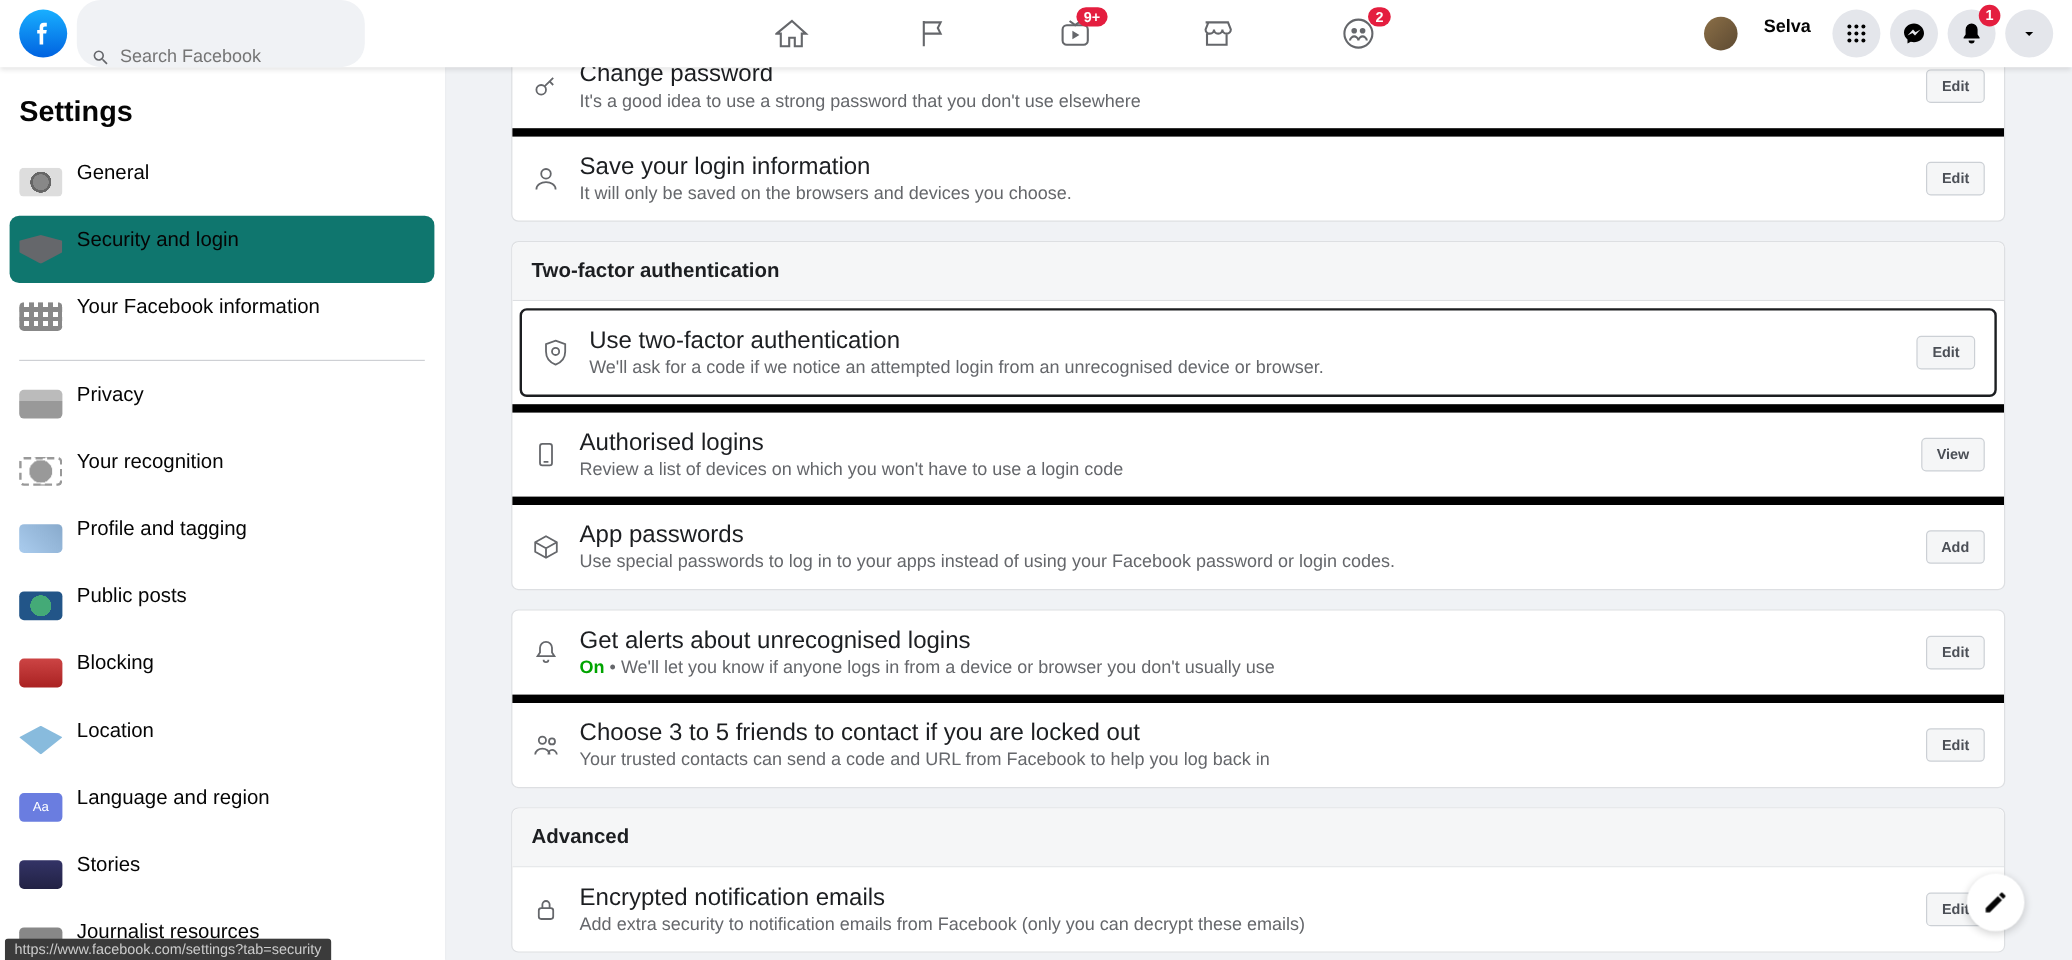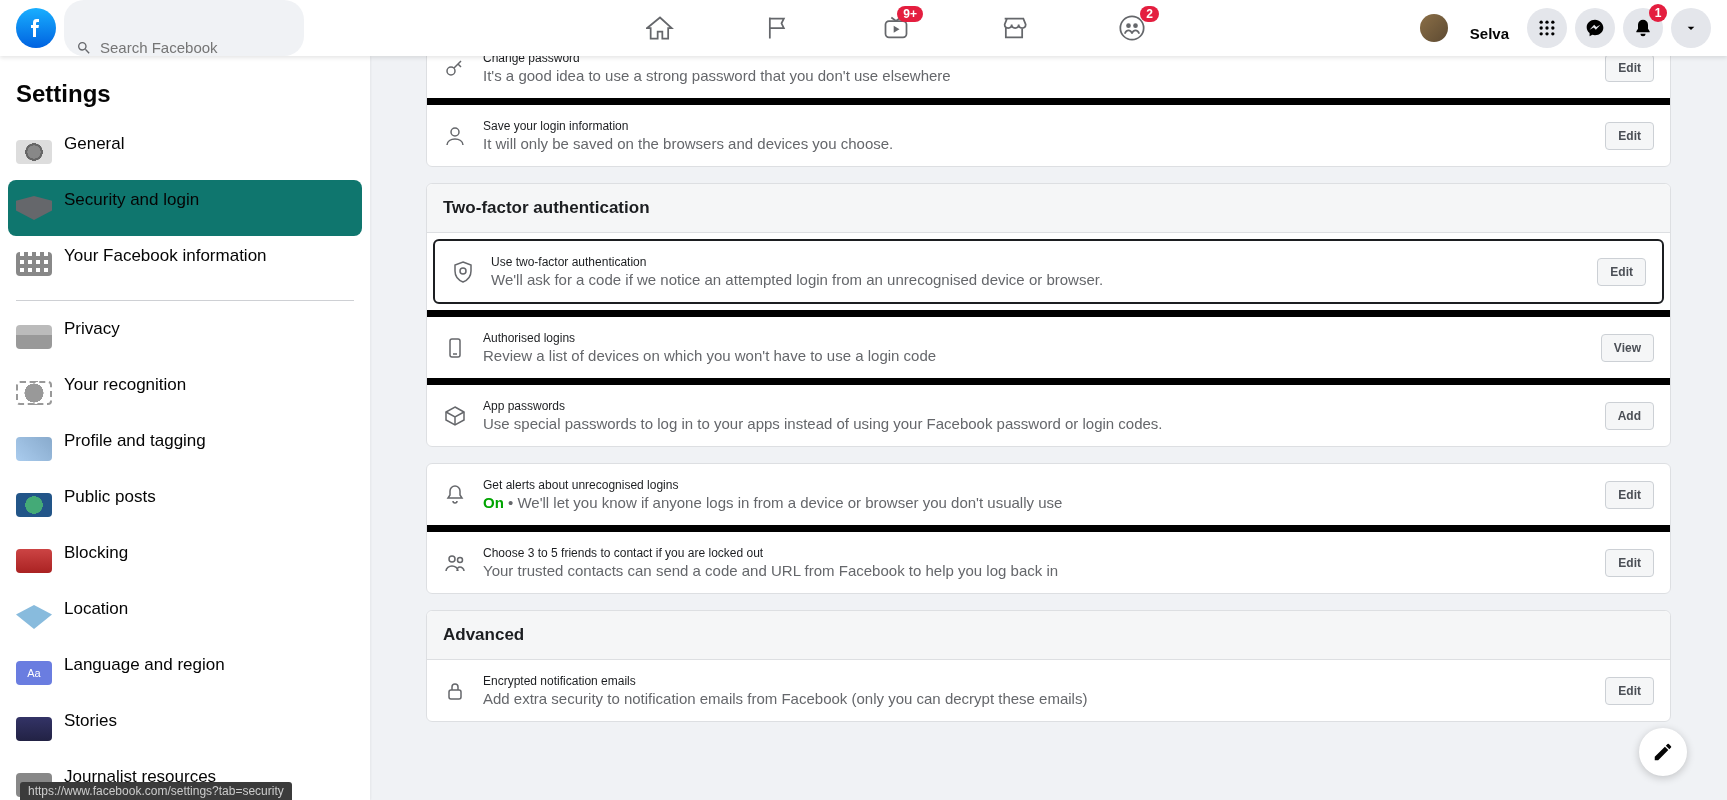--- a/index.html
+++ b/index.html
@@ -9,21 +9,21 @@
 .header { position: fixed; top: 0; left: 0; right: 0; height: 56px; background: #fff; box-shadow: 0 2px 4px rgba(0,0,0,0.1); display: flex; align-items: center; padding: 0 16px; z-index: 100; }
 .header-left { display: flex; align-items: center; gap: 8px; width: 360px; }
 .fb-logo { width: 40px; height: 40px; background: linear-gradient(#19afff, #0062e0); border-radius: 50%; display: flex; align-items: center; justify-content: center; color: #fff; font-size: 30px; font-weight: bold; }
 .search-box { flex: 1; height: 56px; background: #f0f2f5; border-radius: 20px; display: flex; align-items: flex-end; padding: 0 12px; max-width: 240px; }
 .search-box input { border: none; background: transparent; outline: none; font-size: 15px; flex: 1; margin-left: 8px; }
 .header-center { flex: 1; display: flex; justify-content: center; gap: 8px; }
 .nav-tab { width: 110px; height: 48px; display: flex; align-items: center; justify-content: center; border-radius: 8px; cursor: pointer; position: relative; }
 .nav-tab svg { fill: #65676b; }
 .nav-badge { position: absolute; top: 2px; right: 28px; background: #e41e3f; color: #fff; font-size: 12px; font-weight: 600; border-radius: 10px; padding: 1px 6px; min-width: 18px; text-align: center; }
 .header-right { display: flex; align-items: center; gap: 8px; }
-.profile-chip { display: flex; align-items: flex-end; gap: 22px; padding: 4px 10px 4px 4px; border-radius: 18px; cursor: pointer; }
+.profile-chip { display: flex; align-items: flex-start; gap: 22px; padding: 4px 10px 4px 4px; border-radius: 18px; cursor: pointer; }
 .avatar { width: 28px; height: 28px; border-radius: 50%; background: linear-gradient(135deg, #8b6f47, #5d4a32); }
 .profile-name { font-size: 15px; font-weight: 600; color: #050505; }
 .circle-btn { width: 40px; height: 40px; border-radius: 50%; background: #e4e6eb; display: flex; align-items: center; justify-content: center; cursor: pointer; position: relative; }
 .circle-badge { position: absolute; top: -4px; right: -4px; background: #e41e3f; color: #fff; font-size: 12px; font-weight: 600; border-radius: 10px; min-width: 18px; height: 18px; display: flex; align-items: center; justify-content: center; }
 
 
 .page { display: flex; margin-top: 56px; height: calc(100vh - 56px); }
 .sidebar { width: 370px; background: #fff; padding: 16px 8px; overflow-y: auto; box-shadow: 1px 0 2px rgba(0,0,0,0.05); }
 .sidebar-title { font-size: 24px; font-weight: 700; color: #050505; padding: 8px 8px 16px; }
 .sidebar-item { display: flex; align-items: flex-start; gap: 12px; padding: 10px 8px; border-radius: 8px; cursor: pointer; }
@@ -35,29 +35,29 @@
 
 
 .main { flex: 1; overflow-y: auto; padding: 0 56px; position: relative; }
 .section { background: #fff; border: 1px solid #dddfe2; border-radius: 6px; margin: 16px 0; }
 .section-header { padding: 14px 16px; font-size: 17px; font-weight: 700; color: #1c1e21; background: #f5f6f7; border-bottom: 1px solid #dddfe2; border-radius: 6px 6px 0 0; }
 .row { display: flex; align-items: center; gap: 16px; padding: 14px 16px; border-top: 7px solid #000000; }
 .row:first-of-type { border-top: none; }
 .row.highlighted { border: 2px solid #1c1e21; border-radius: 6px; margin: 6px; }
 .row-icon { width: 24px; height: 24px; color: #65676b; flex-shrink: 0; }
 .row-body { flex: 1; }
-.row-title { font-size: 12px; color: #1c1e21; }
+.row-title { font-size: 20px; color: #1c1e21; }
 .row-desc { font-size: 15px; color: #65676b; margin-top: 2px; }
 .status-on { color: #00a400; font-weight: 600; }
 .action-btn { padding: 6px 12px; background: #f5f6f7; border: 1px solid #ccd0d5; border-radius: 4px; font-size: 12px; font-weight: 700; color: #4b4f56; cursor: pointer; }
 .partial-section { background: #fff; border: 1px solid #dddfe2; border-left: 1px solid #dddfe2; border-right: 1px solid #dddfe2; border-radius: 0 0 6px 6px; margin-bottom: 16px; }
 
 .fab { position: fixed; bottom: 24px; right: 40px; width: 48px; height: 48px; border-radius: 50%; background: #fff; box-shadow: 0 2px 8px rgba(0,0,0,0.2); display: flex; align-items: center; justify-content: center; cursor: pointer; }
 
-.status-tooltip { position: fixed; bottom: 0; left: 20px; background: #3b3b3b; color: #ccc; font-size: 12px; padding: 2px 8px; border-radius: 3px 3px 0 0; }
+.status-tooltip { position: fixed; bottom: 0; left: 4px; background: #3b3b3b; color: #ccc; font-size: 12px; padding: 2px 8px; border-radius: 3px 3px 0 0; }
 
 
 .ico-general { background: radial-gradient(circle, #888 30%, #666 31%, #666 40%, transparent 41%), #ddd; }
 .ico-security { background: #65676b; clip-path: polygon(50% 0%, 100% 20%, 100% 60%, 50% 100%, 0% 60%, 0% 20%); }
 .ico-info { background: repeating-linear-gradient(90deg, #888 0 4px, transparent 4px 8px), repeating-linear-gradient(0deg, #888 0 4px, transparent 4px 8px); }
 .ico-privacy { background: linear-gradient(#bbb 40%, #999 40%); border-radius: 4px 4px 2px 2px; }
 .ico-face { background: radial-gradient(circle, #999 50%, transparent 51%); border: 2px dashed #999; border-radius: 50%; }
 .ico-profile { background: linear-gradient(45deg, #aaccee, #88aacc); }
 .ico-public { background: radial-gradient(circle, #4a7 40%, #258 41%); border-radius: 50%; }
 .ico-blocking { background: linear-gradient(#cc4444, #aa2222); border-radius: 50%; }

